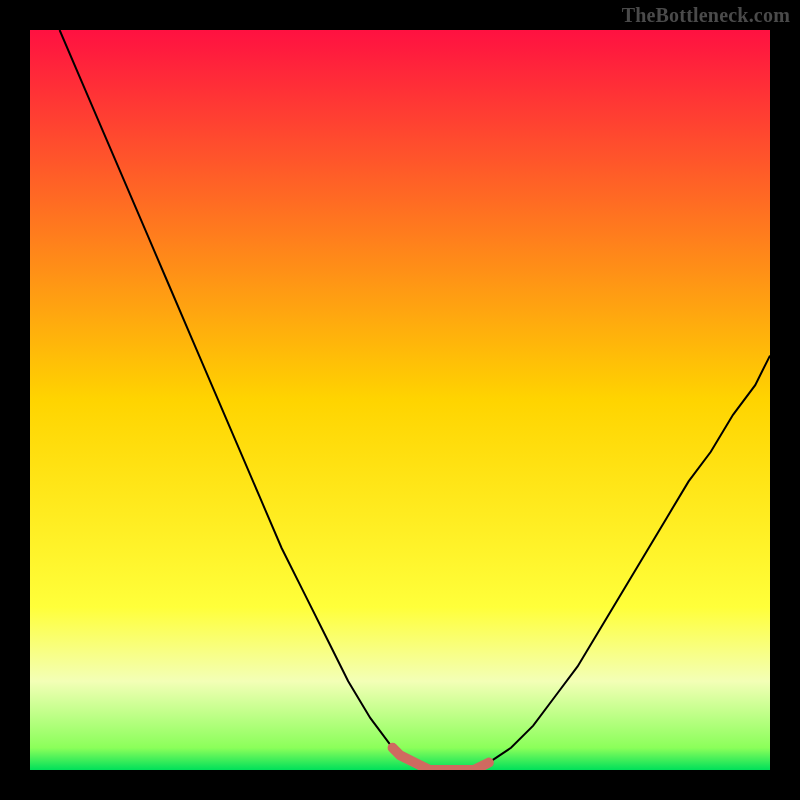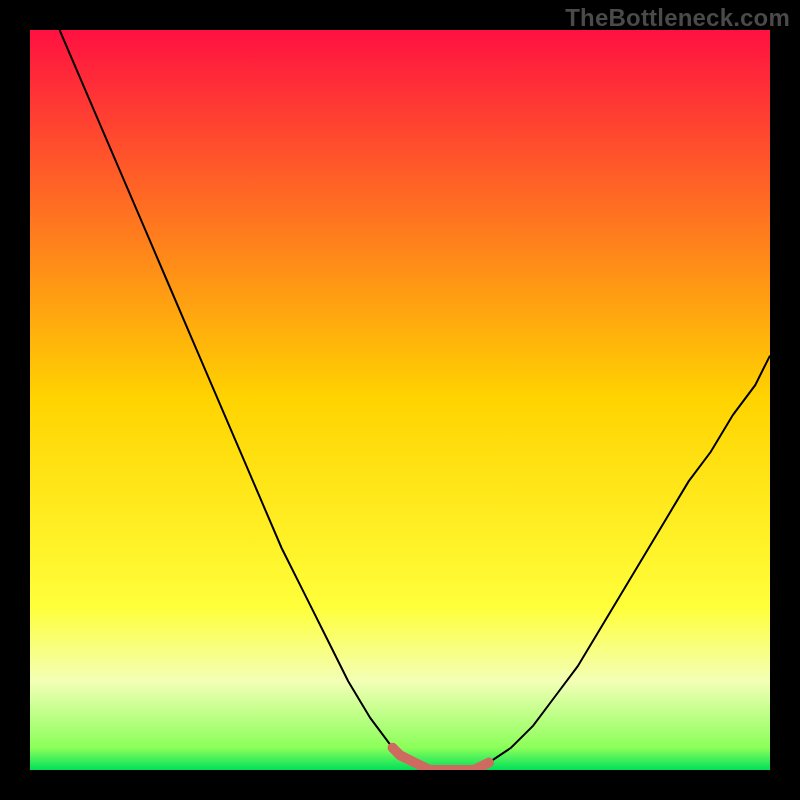--- a/index.html
+++ b/index.html
@@ -15,24 +15,25 @@
     position: relative;
     width: 800px;
     height: 800px;
     background: #000;
   }
   .watermark {
     position: absolute;
     top: 4px;
     right: 10px;
     color: #4a4a4a;
-    font-size: 24px;
+    font-size: 20px;
     font-weight: 600;
     letter-spacing: 0.2px;
     z-index: 10;
+    font-family: Liberation Serif, serif;
   }
   .plot {
     position: absolute;
     left: 30px;
     top: 30px;
     width: 740px;
     height: 740px;
   }
   .plot svg {
     display: block;

